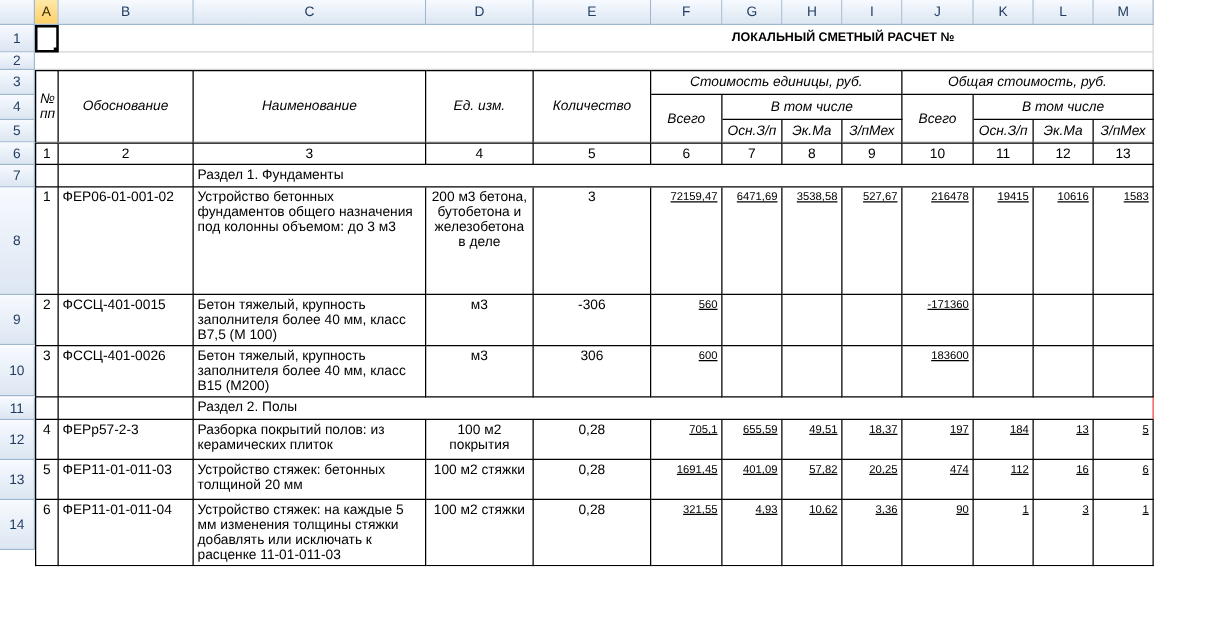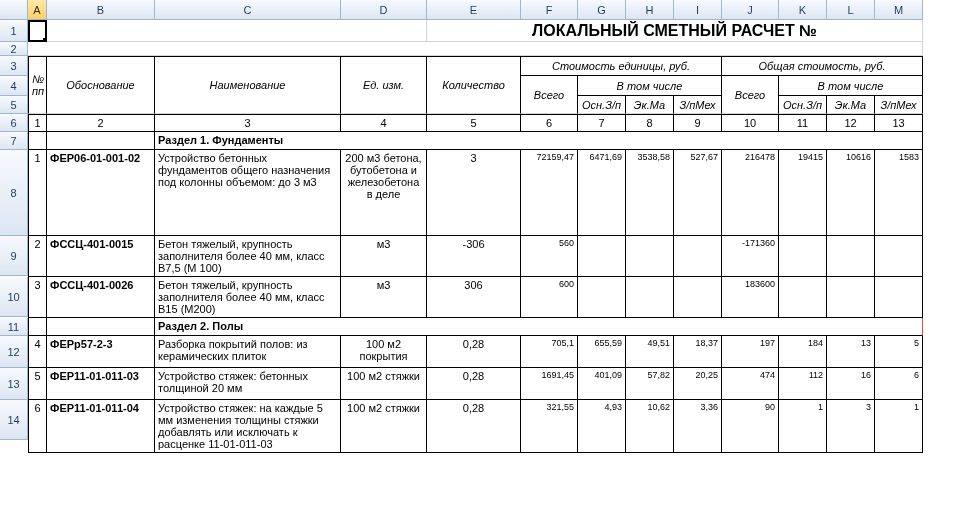--- a/index.html
+++ b/index.html
@@ -54,40 +54,40 @@
     padding: 2px 3px;
     overflow: hidden;
   }
   .b-t { border-top: 1px solid #000 !important; }
   .b-b { border-bottom: 1px solid #000 !important; }
   .b-l { border-left: 1px solid #000 !important; }
   .b-r { border-right: 1px solid #000 !important; }
   .c { text-align: center; }
   .r { text-align: right; }
   .vmid { display:flex; align-items:center;font-style:italic; }
-  .bold { font-weight: bold; }
+  .bold { font-weight: normal; }
   .celltext { width:100%; }
-  .small { font-size: 9px; }
+  .small { font-size: 9px; text-decoration: underline; }
   .selected {
     outline: 2px solid #000;
     outline-offset: -2px;
     position: relative;
   }
   .selected::after {
     content: "";
     position: absolute;
     right: -2px;
     bottom: -2px;
     width: 5px;
     height: 5px;
     background: #000;
   }
   .title {
     font-weight: bold;
-    font-size: 16px;
+    font-size: 10px;
     display:flex;
     align-items:center;
     justify-content:center;
     white-space:nowrap;
   }
 </style>
 </head>
 <body>
 
 <div class="sheet">

